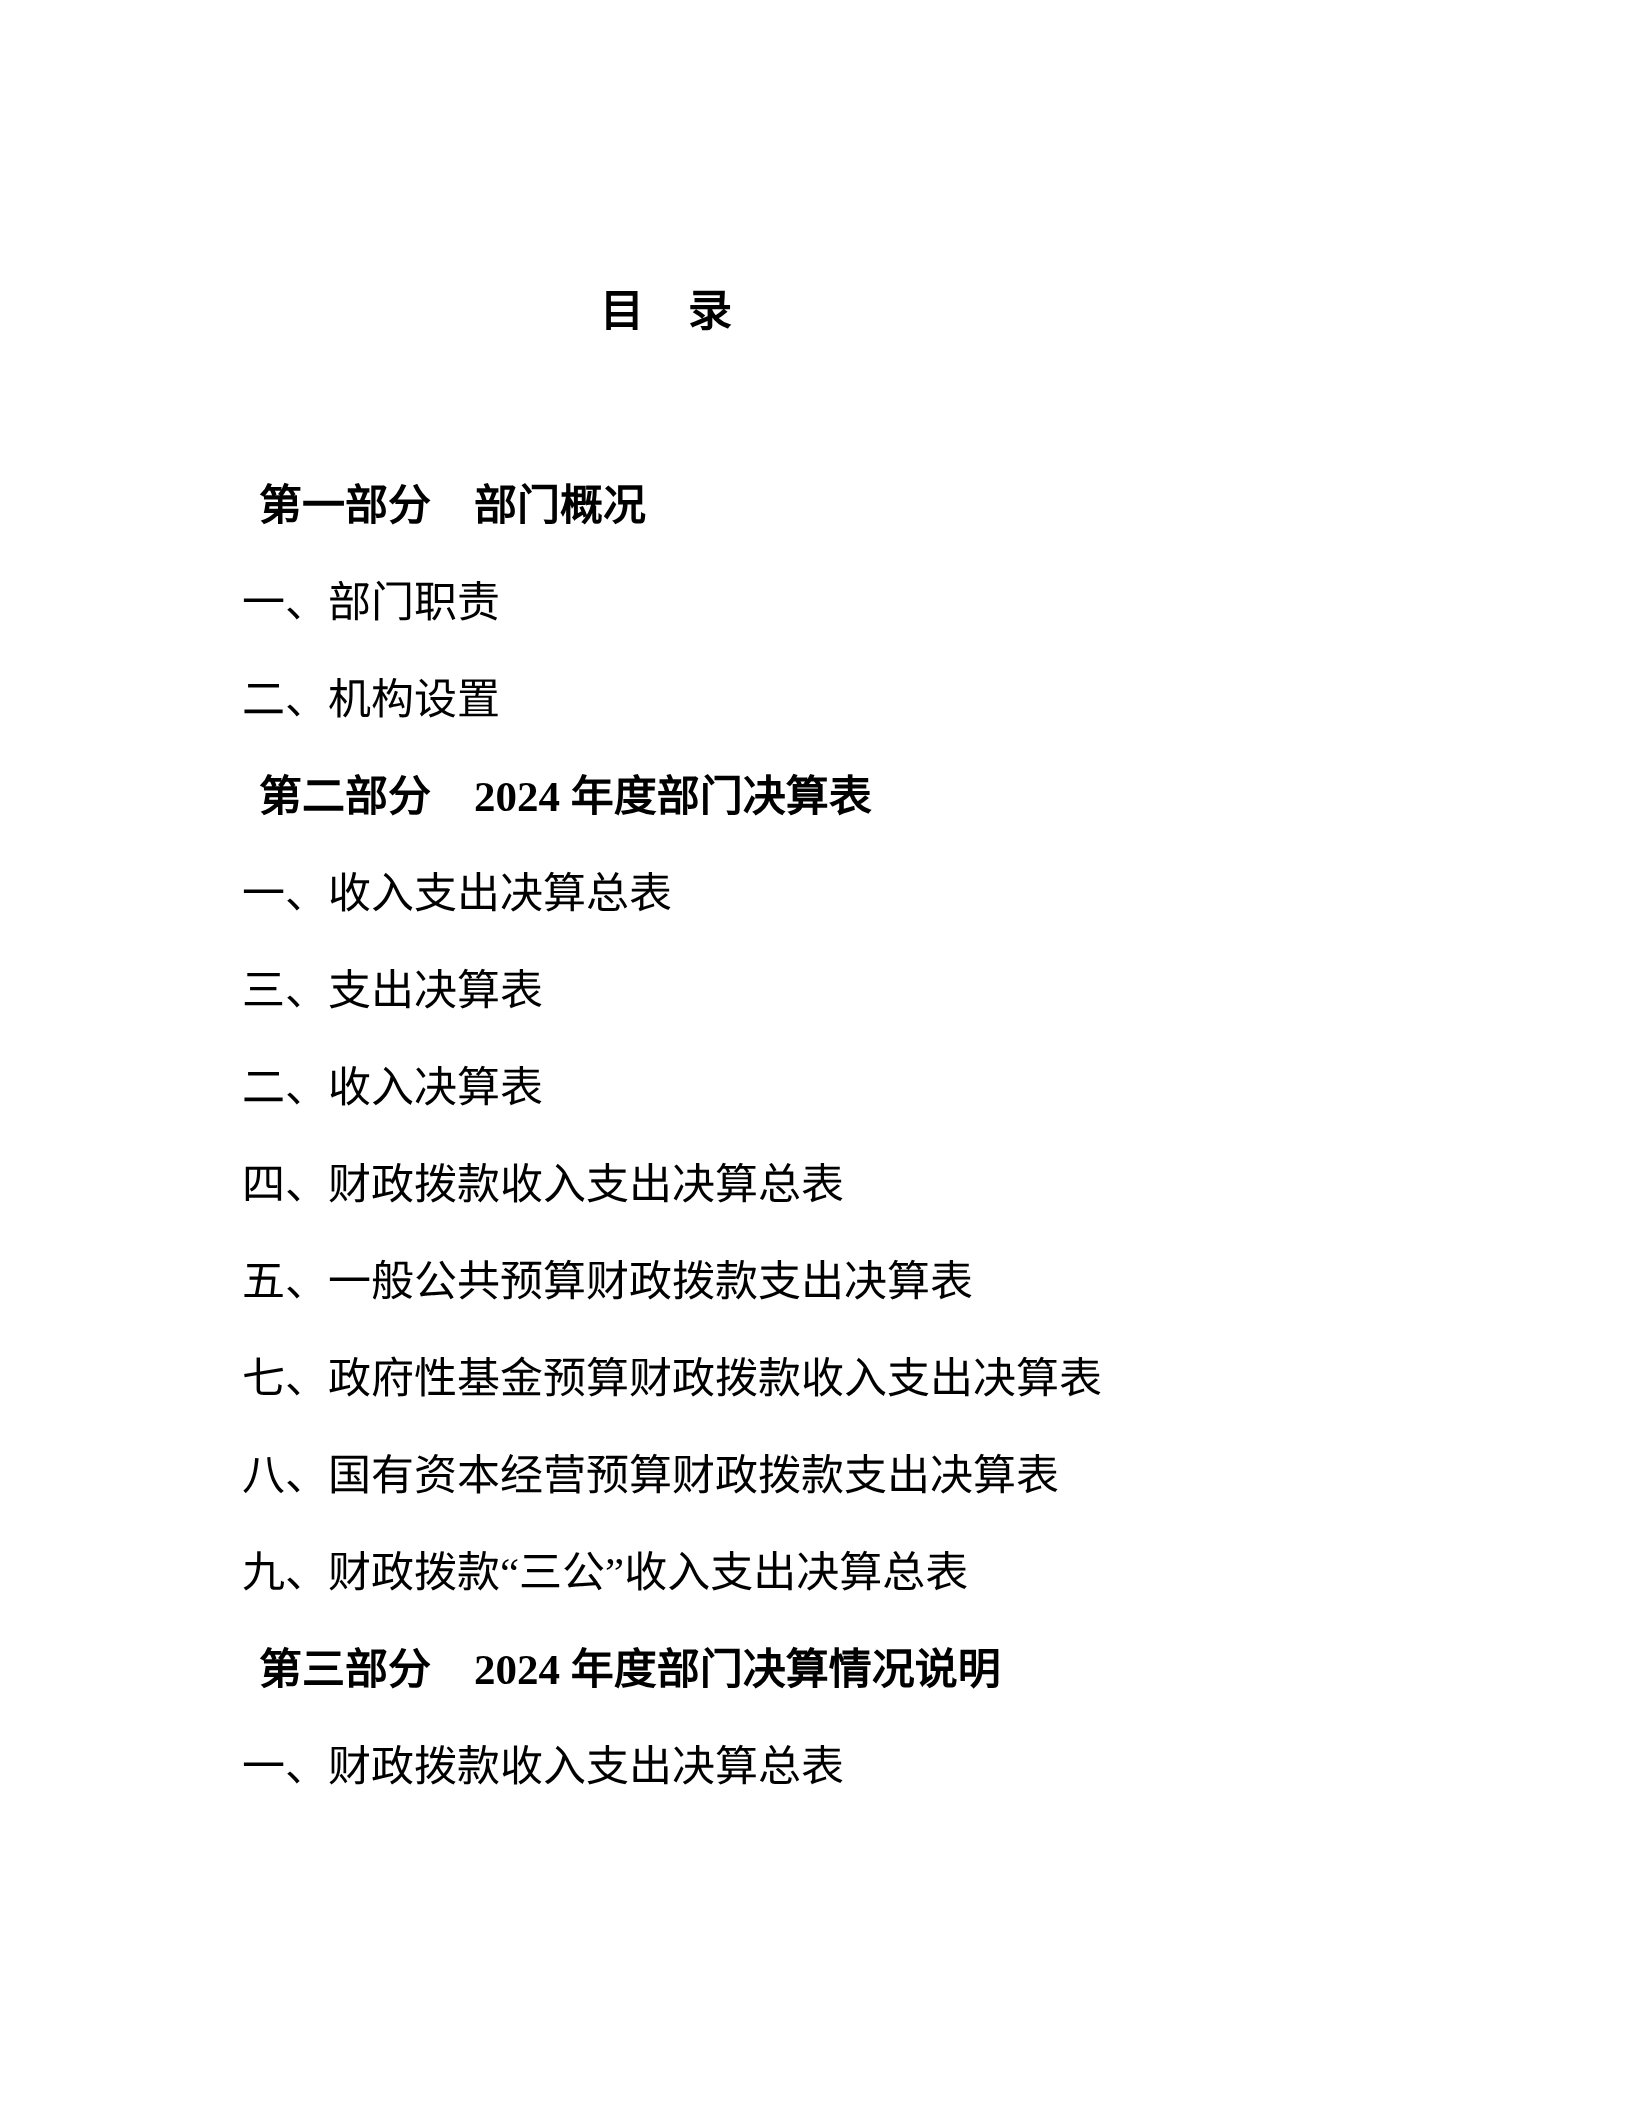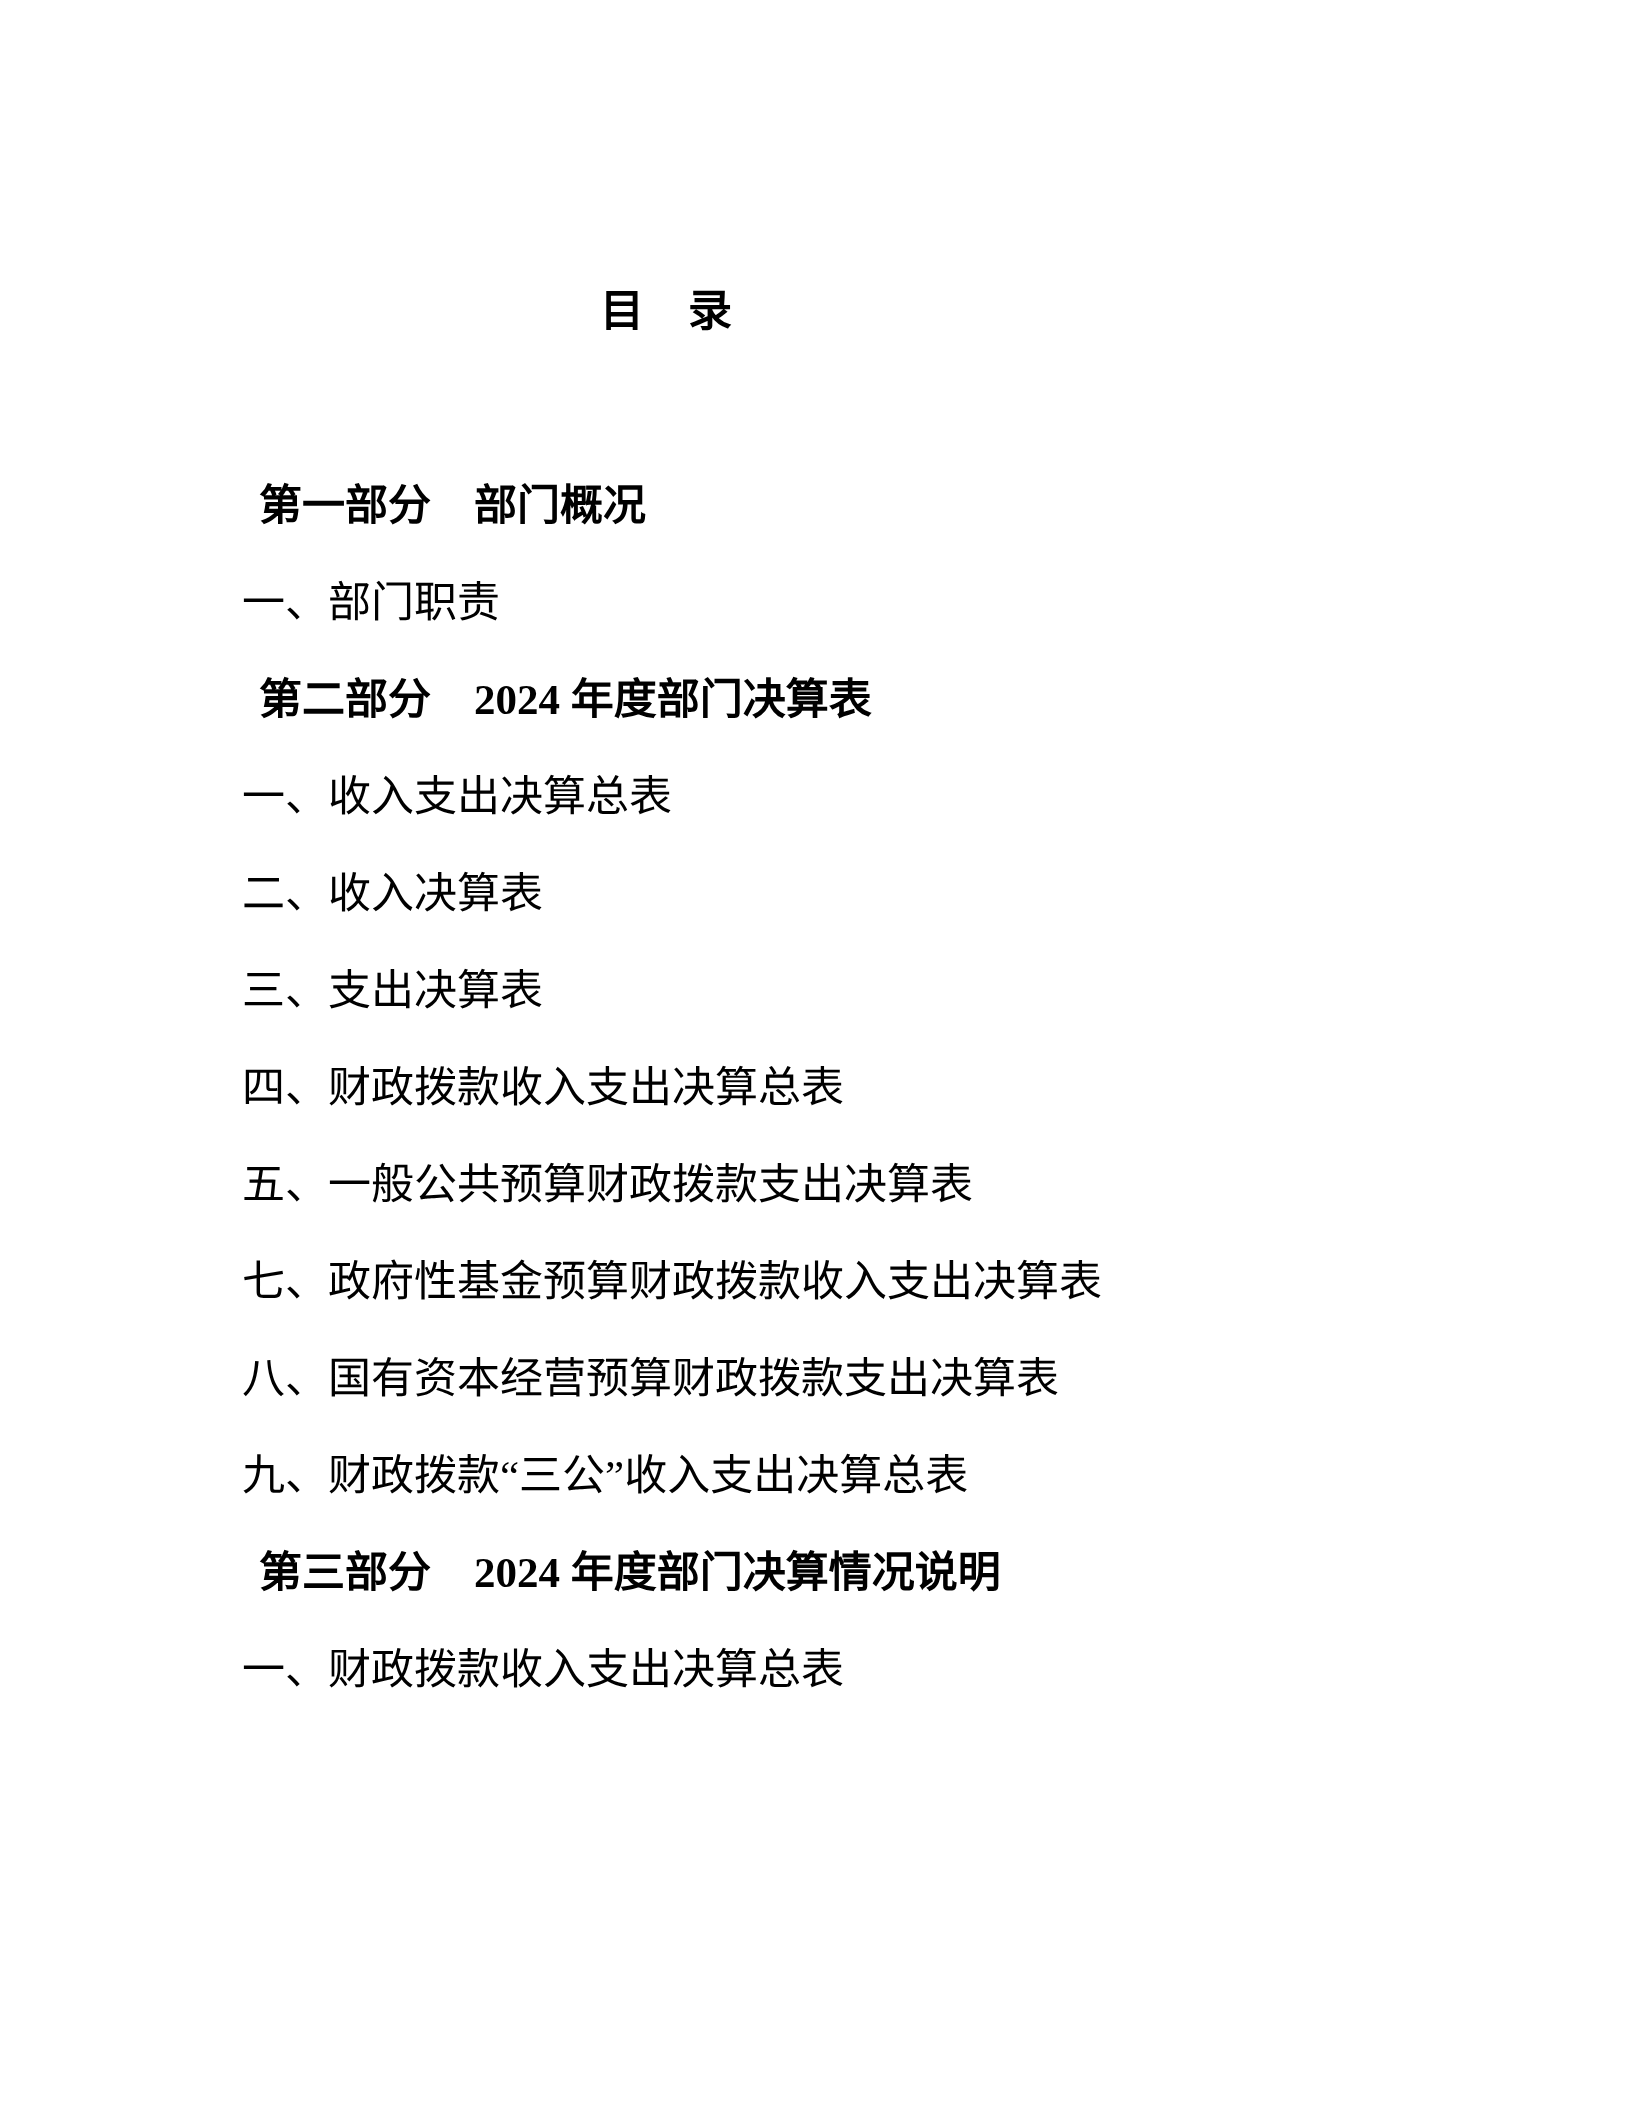--- a/index.html
+++ b/index.html
@@ -43,24 +43,25 @@
 </style>
 </head>
 <body>
 
 <div class="page">
   <div class="content">
     <div class="line title-line">目　录</div>
     <div class="line blank"></div>
     <div class="line heading">第一部分　部门概况</div>
     <div class="line">一、部门职责</div>
+    <div class="line">二、机构设置</div>
     <div class="line heading">第二部分　2024 年度部门决算表</div>
     <div class="line">一、收入支出决算总表</div>
+    <div class="line">三、支出决算表</div>
     <div class="line">二、收入决算表</div>
-    <div class="line">三、支出决算表</div>
     <div class="line">四、财政拨款收入支出决算总表</div>
     <div class="line">五、一般公共预算财政拨款支出决算表</div>
     <div class="line">七、政府性基金预算财政拨款收入支出决算表</div>
     <div class="line">八、国有资本经营预算财政拨款支出决算表</div>
     <div class="line">九、财政拨款“三公”收入支出决算总表</div>
     <div class="line heading">第三部分　2024 年度部门决算情况说明</div>
     <div class="line">一、财政拨款收入支出决算总表</div>
   </div>
 </div>
 

